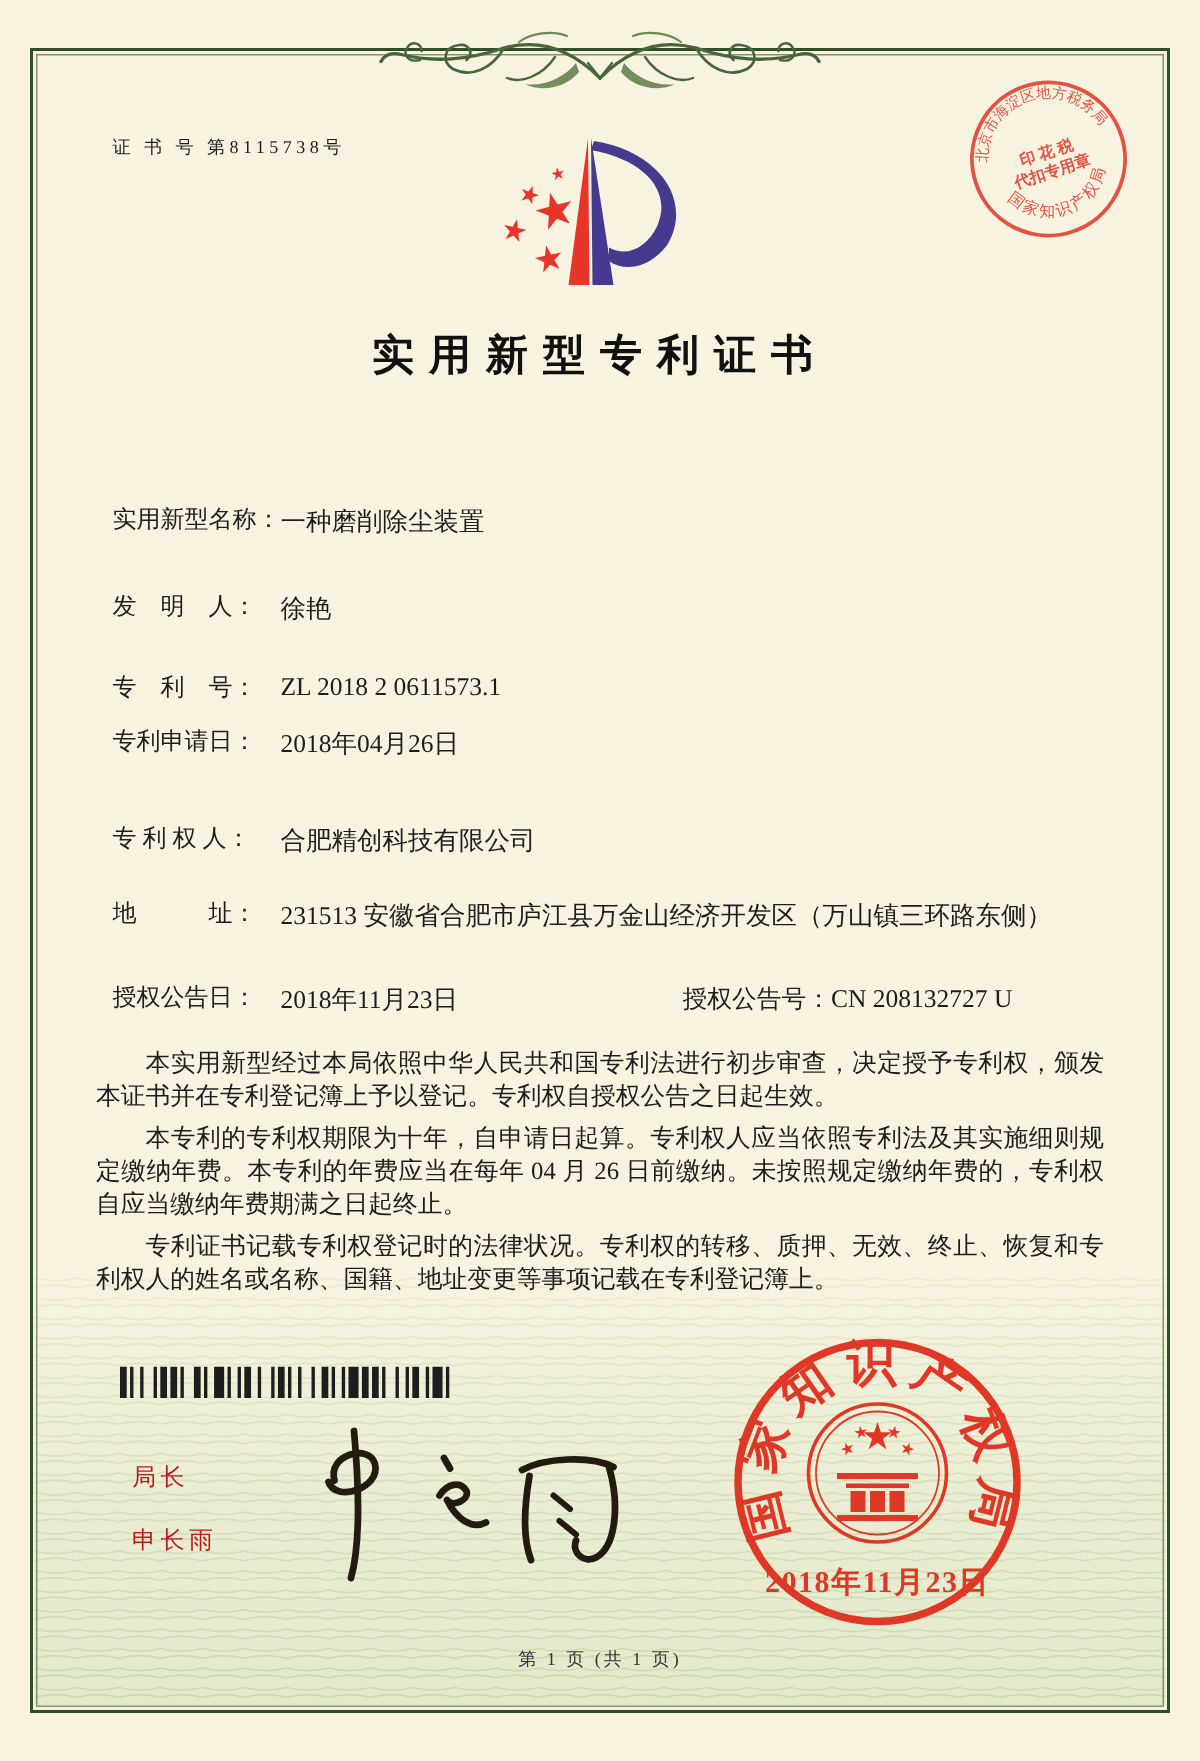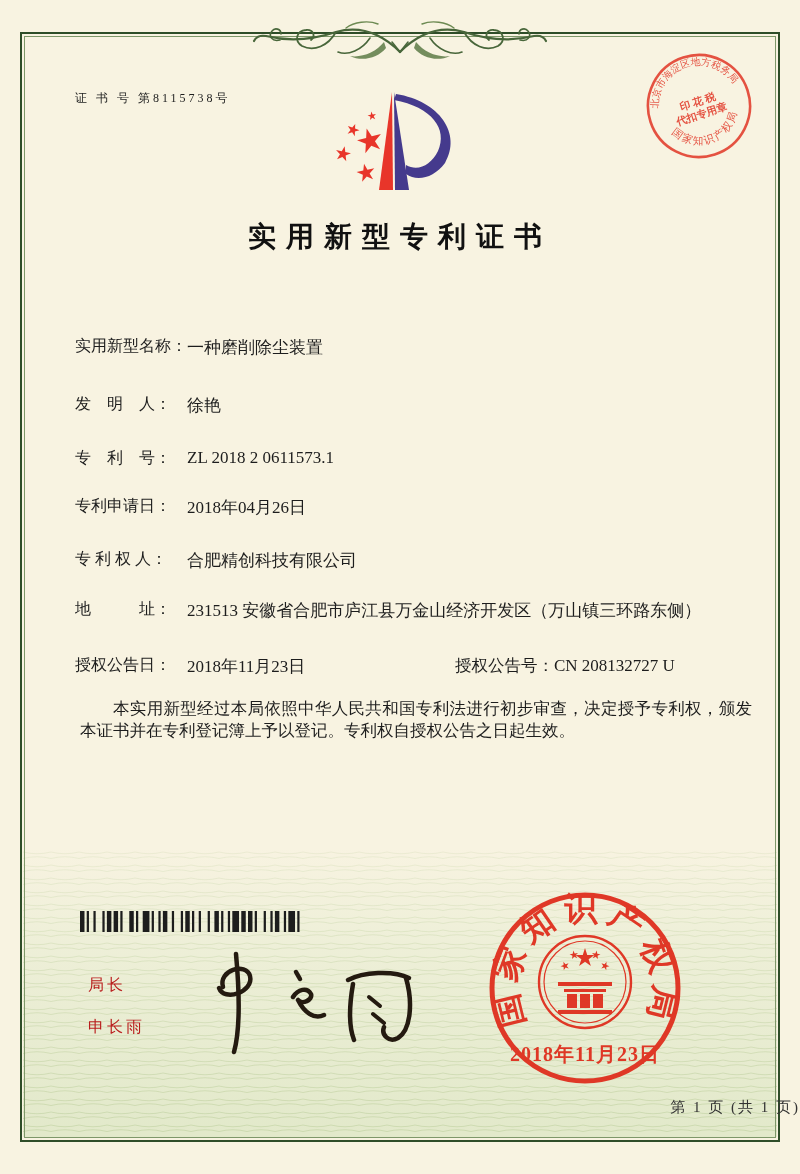--- a/index.html
+++ b/index.html
@@ -19,28 +19,28 @@
 
   .cert-no{position:absolute;left:75px;top:90px;font-size:12px;letter-spacing:3px;}
   .title{position:absolute;left:0;top:218px;width:100%;text-align:center;
          font-size:28px;font-weight:bold;letter-spacing:10px;color:#111;}
 
   .row{position:absolute;left:75px;display:flex;font-size:17px;}
   .row .lbl{width:112px;flex:0 0 112px;font-size:16px;white-space:pre;}
   .row .val{max-width:555px;line-height:24px;}
   .grant-right{position:absolute;left:455px;top:655px;font-size:16.5px;}
 
-  .bodytext{position:absolute;left:80px;top:698px;width:672px;
+  .bodytext{position:absolute;left:64px;top:698px;width:672px;
             font-size:16.5px;line-height:22px;text-align:justify;}
   .bodytext p{margin:0 0 6px 0;text-indent:2em;}
 
   .signatory{position:absolute;left:88px;font-family:"Liberation Sans","DejaVu Sans",sans-serif;
              font-size:16px;letter-spacing:3px;color:#b91c1c;}
-  .footer{position:absolute;left:0;top:1098px;width:100%;text-align:right;
-          font-size:15px;letter-spacing:2px;color:#333;}
+  .footer{position:absolute;left:0;top:1098px;width:100%;text-align:center;
+          font-size:12px;letter-spacing:2px;color:#333;}
 
   svg text{font-family:"Liberation Serif","DejaVu Serif",serif;}
 </style>
 </head>
 <body>
 
 <svg width="0" height="0" style="position:absolute">
   <defs>
     <path id="star" d="M0,-1 L0.2245,-0.309 L0.951,-0.309 L0.363,0.118 L0.588,0.809 L0,0.382 L-0.588,0.809 L-0.363,0.118 L-0.951,-0.309 L-0.2245,-0.309 Z"></path>
   </defs>
@@ -153,21 +153,21 @@
   <span class="val">一种磨削除尘装置</span>
 </div>
 <div class="row" style="top:394px;">
   <span class="lbl">发　明　人：</span>
   <span class="val">徐艳</span>
 </div>
 <div class="row" style="top:446px;align-items:center;">
   <span class="lbl">专　利　号：</span>
   <span class="val">ZL 2018 2 0611573.1</span>
 </div>
-<div class="row" style="top:496px;">
+<div class="row" style="top:484px;">
   <span class="lbl">专利申请日：</span>
   <span class="val">2018年04月26日</span>
 </div>
 <div class="row" style="top:549px;">
   <span class="lbl">专 利 权 人：</span>
   <span class="val">合肥精创科技有限公司</span>
 </div>
 <div class="row" style="top:599px;">
   <span class="lbl">地　　　址：</span>
   <span class="val">231513 安徽省合肥市庐江县万金山经济开发区（万山镇三环路东侧）</span>
@@ -175,20 +175,22 @@
 <div class="row" style="top:655px;">
   <span class="lbl">授权公告日：</span>
   <span class="val">2018年11月23日</span>
 </div>
 <div class="grant-right">
   <span>授权公告号：</span><span style="font-size:17px;">CN 208132727 U</span>
 </div>
 
 <div class="bodytext">
   <p>本实用新型经过本局依照中华人民共和国专利法进行初步审查，决定授予专利权，颁发本证书并在专利登记簿上予以登记。专利权自授权公告之日起生效。</p>
+  <p>本专利的专利权期限为十年，自申请日起算。专利权人应当依照专利法及其实施细则规定缴纳年费。本专利的年费应当在每年 04 月 26 日前缴纳。未按照规定缴纳年费的，专利权自应当缴纳年费期满之日起终止。</p>
+  <p>专利证书记载专利权登记时的法律状况。专利权的转移、质押、无效、终止、恢复和专利权人的姓名或名称、国籍、地址变更等事项记载在专利登记簿上。</p>
 </div>
 
 <svg id="barcode" class="abs" style="left:80px;top:911px;" width="224" height="21" preserveAspectRatio="none" viewBox="0 0 224 21">
     <rect x="0.00" y="0" width="4.48" height="21" fill="#1d1d1d"></rect>
     <rect x="6.72" y="0" width="2.24" height="21" fill="#1d1d1d"></rect>
     <rect x="13.44" y="0" width="2.24" height="21" fill="#1d1d1d"></rect>
     <rect x="22.40" y="0" width="2.24" height="21" fill="#1d1d1d"></rect>
     <rect x="26.88" y="0" width="4.48" height="21" fill="#1d1d1d"></rect>
     <rect x="33.60" y="0" width="4.48" height="21" fill="#1d1d1d"></rect>
     <rect x="40.32" y="0" width="2.24" height="21" fill="#1d1d1d"></rect>

